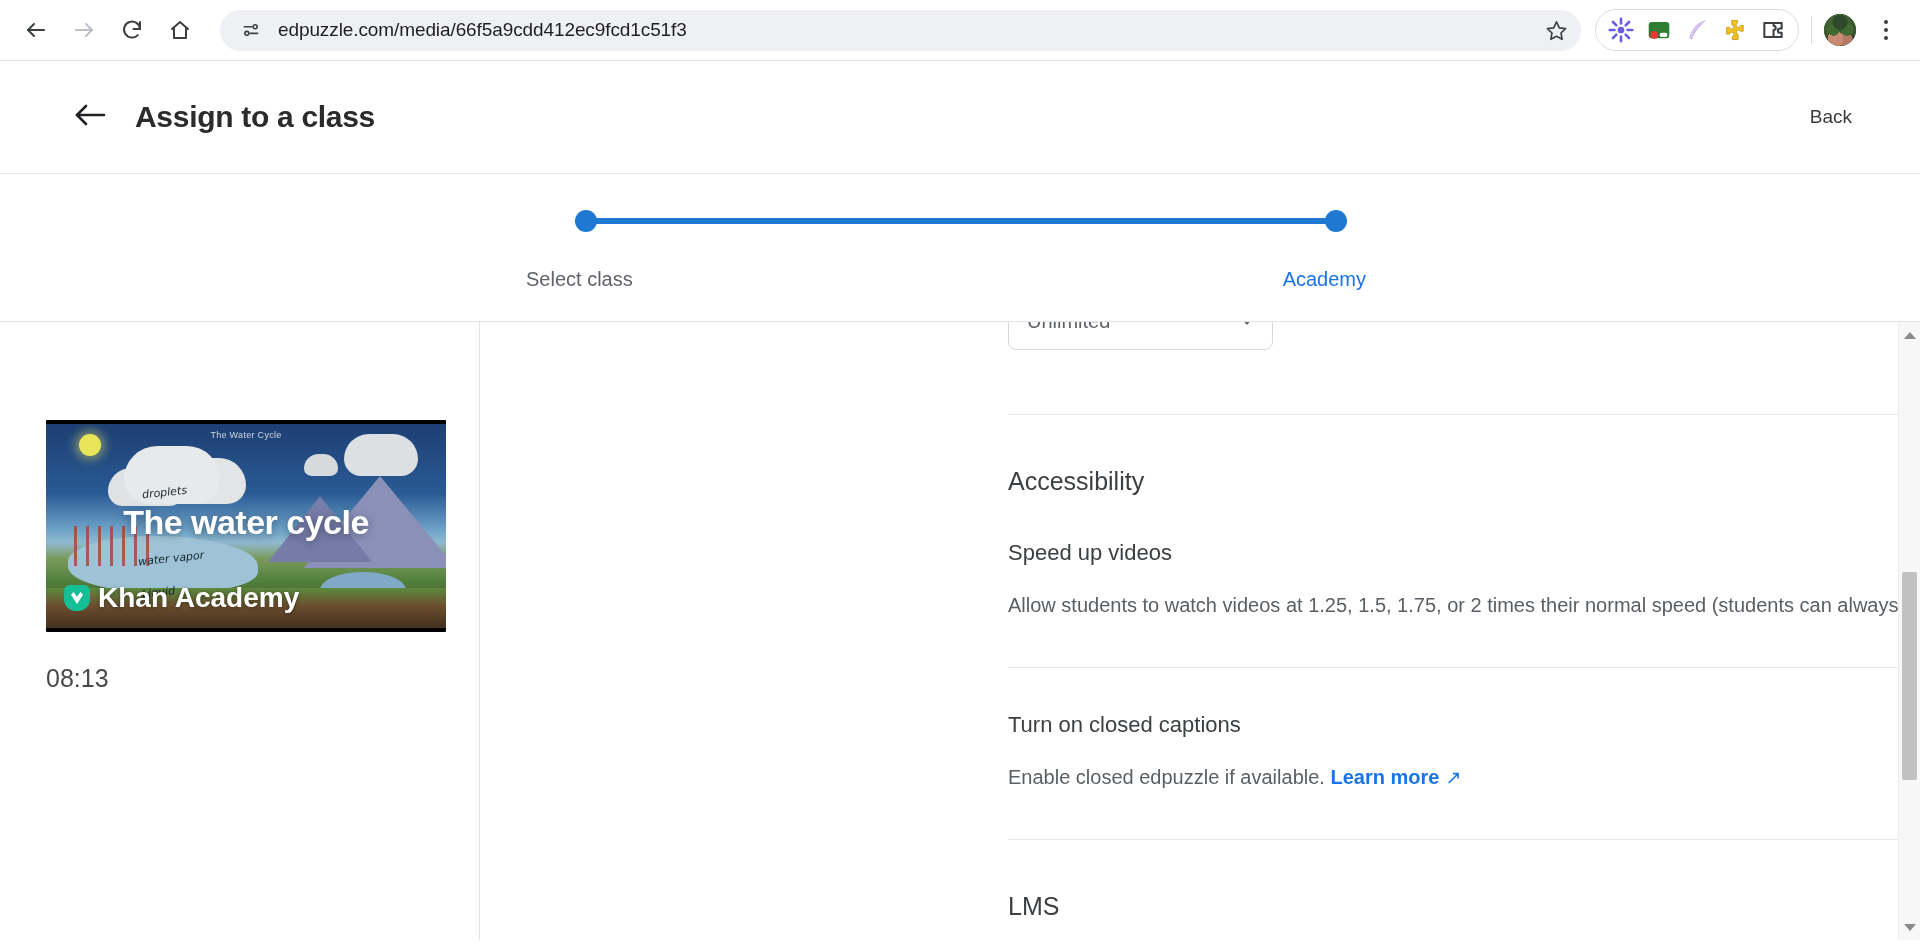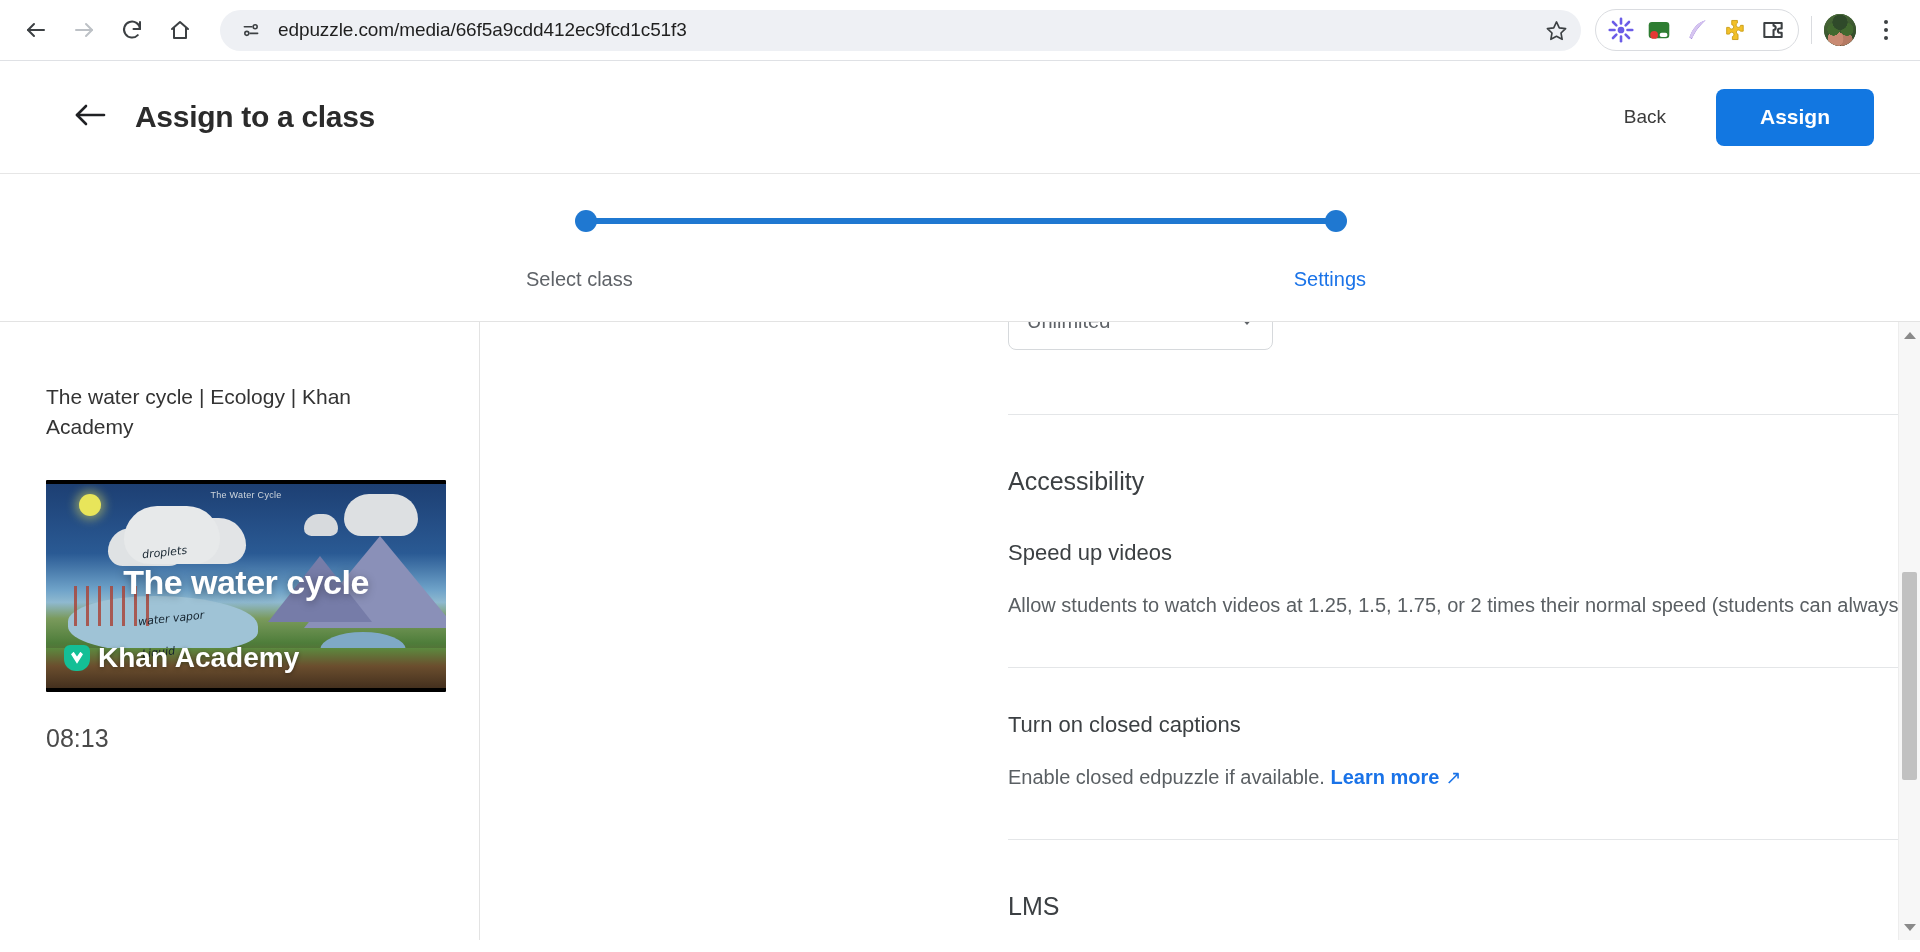--- a/index.html
+++ b/index.html
@@ -583,36 +583,34 @@
     <span>
       <svg width="34" height="30" viewBox="0 0 34 30" fill="none" stroke="#202124" stroke-width="2.6" stroke-linecap="round" stroke-linejoin="round">
         <line x1="31" y1="15" x2="4" y2="15"></line>
           <polyline points="13,6 4,15 13,24"></polyline>
       </svg>
     </span>
   </div>
   <div class="page-title">Assign to a class</div>
   <div class="header-spacer"></div>
   <button class="btn-back">Back</button>
-  <button class="btn-assign">Assign</button>
 </div>
 
 <div class="stepper-wrap">
   <div class="stepper">
     <div class="dot left"></div>
     <div class="dot right"></div>
     <div class="step-label left">Select class</div>
-    <div class="step-label right">Settings</div>
+    <div class="step-label right">Academy</div>
   </div>
 </div>
 
 <div class="content-area">
 
   <div class="left-panel">
-    <div class="video-title">The water cycle | Ecology | Khan Academy</div>
 
     <div class="thumb">
       <div class="scene">
         <div class="thumb-caption-top">The Water Cycle</div>
         <div class="sun"></div>
         <div class="mountain"></div>
         <div class="mountain2"></div>
         <div class="cloud-a"></div>
         <div class="cloud-b"></div>
         <div class="cloud-c"></div>

